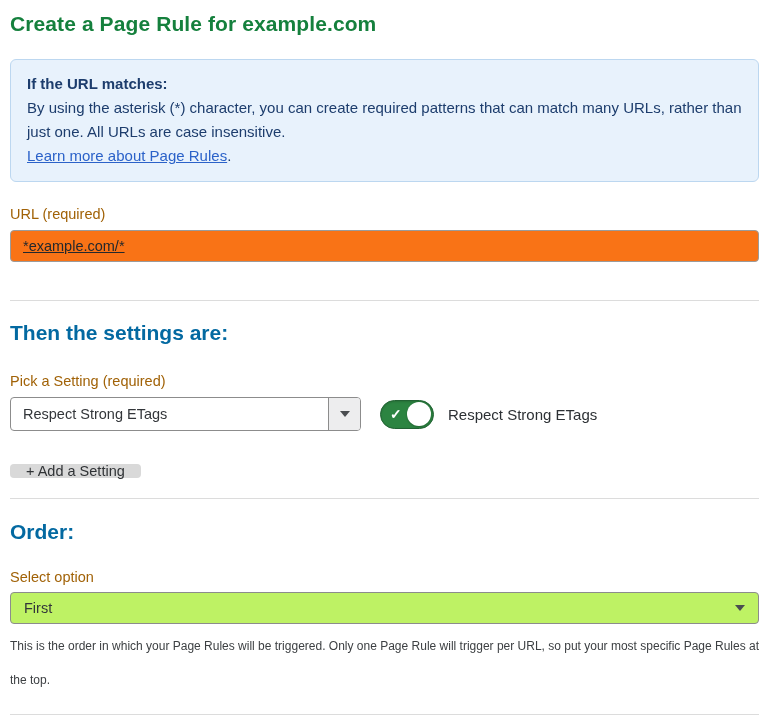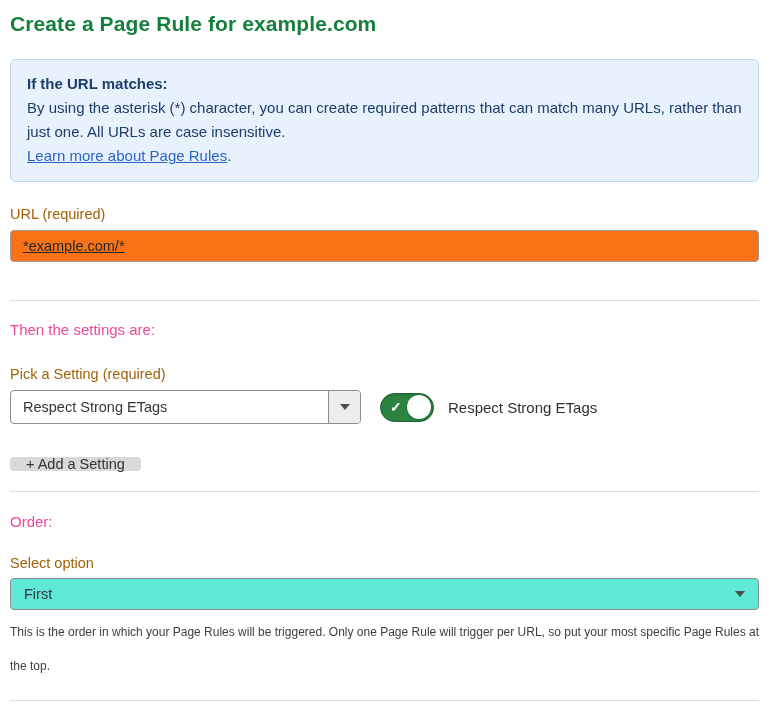--- a/index.html
+++ b/index.html
@@ -62,23 +62,23 @@
   .divider {
     border: none;
     border-top: 1px solid #dcdcdc;
     height: 0;
   }
   .divider-1 { margin-top: 38px; }
   .divider-2 { margin-top: 18px; }
   .divider-3 { margin-top: 17px; }
 
   .section-heading {
-    font-size: 15px;
-    font-weight: 400;
-    color: #ec4899;
+    font-size: 21px;
+    font-weight: 700;
+    color: #0369a1;
   }
   .settings-heading { margin-top: 20px; }
   .order-heading { margin-top: 21px; }
 
   .picker-label { margin-top: 28px; }
 
   .setting-row {
     margin-top: 8px;
     display: flex;
     align-items: center;
@@ -173,21 +173,21 @@
   }
   .btn-gray { background: #d9d9d9; color: #303336; }
   .btn-blue { background: #1a73e8; color: #ffffff; }
   .add-setting-btn { margin-top: 33px; height: 14px; }
 
   .order-select-label { margin-top: 25px; }
   .order-select {
     margin-top: 7px;
     width: 749px;
     height: 32px;
-    background: #5eead4;
+    background: #bef264;
     border: 1px solid #8c8c8c;
     border-radius: 4px;
     display: flex;
     align-items: center;
     justify-content: space-between;
     padding: 0 13px;
     cursor: pointer;
   }
   .order-select .select-value { font-size: 14.5px; color: #33363a; }
 

